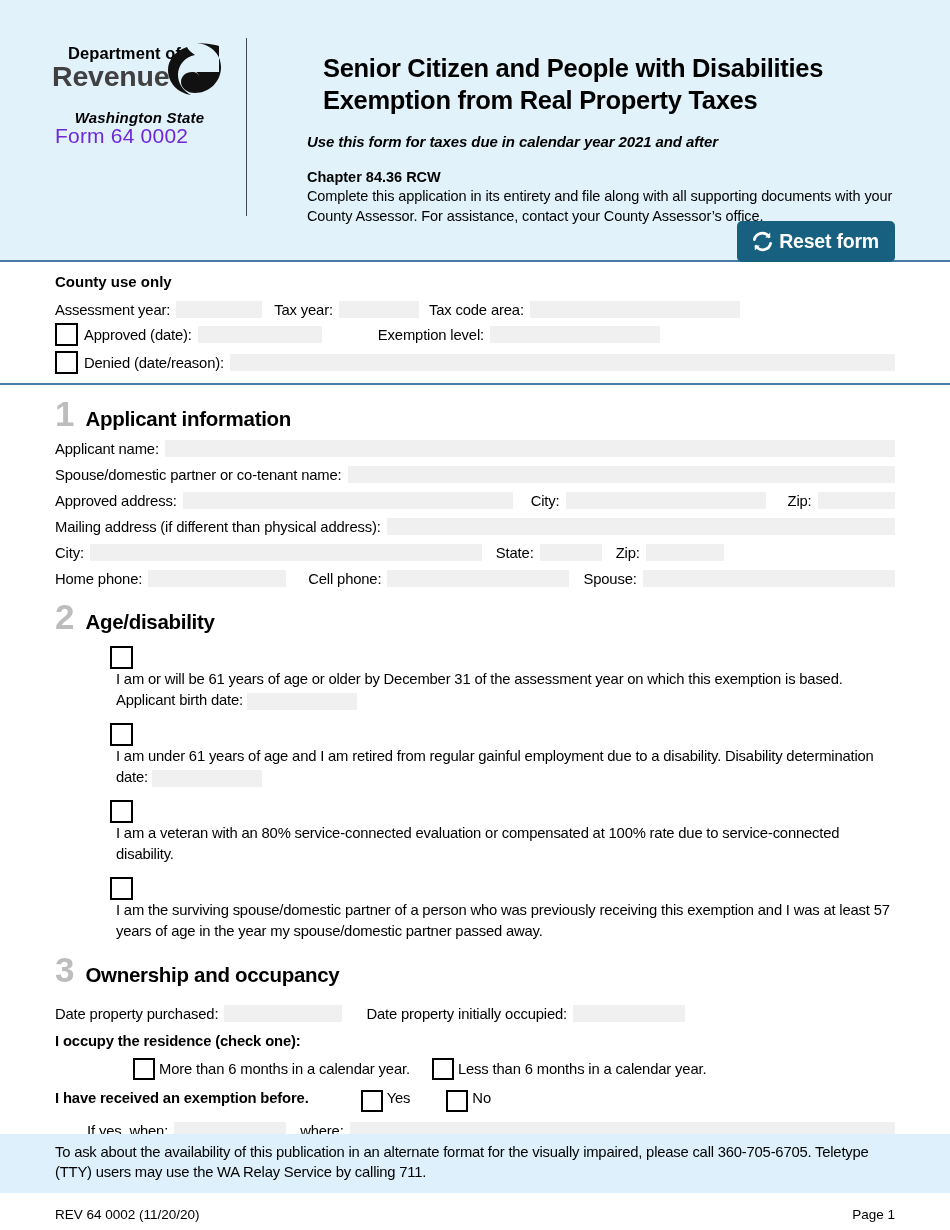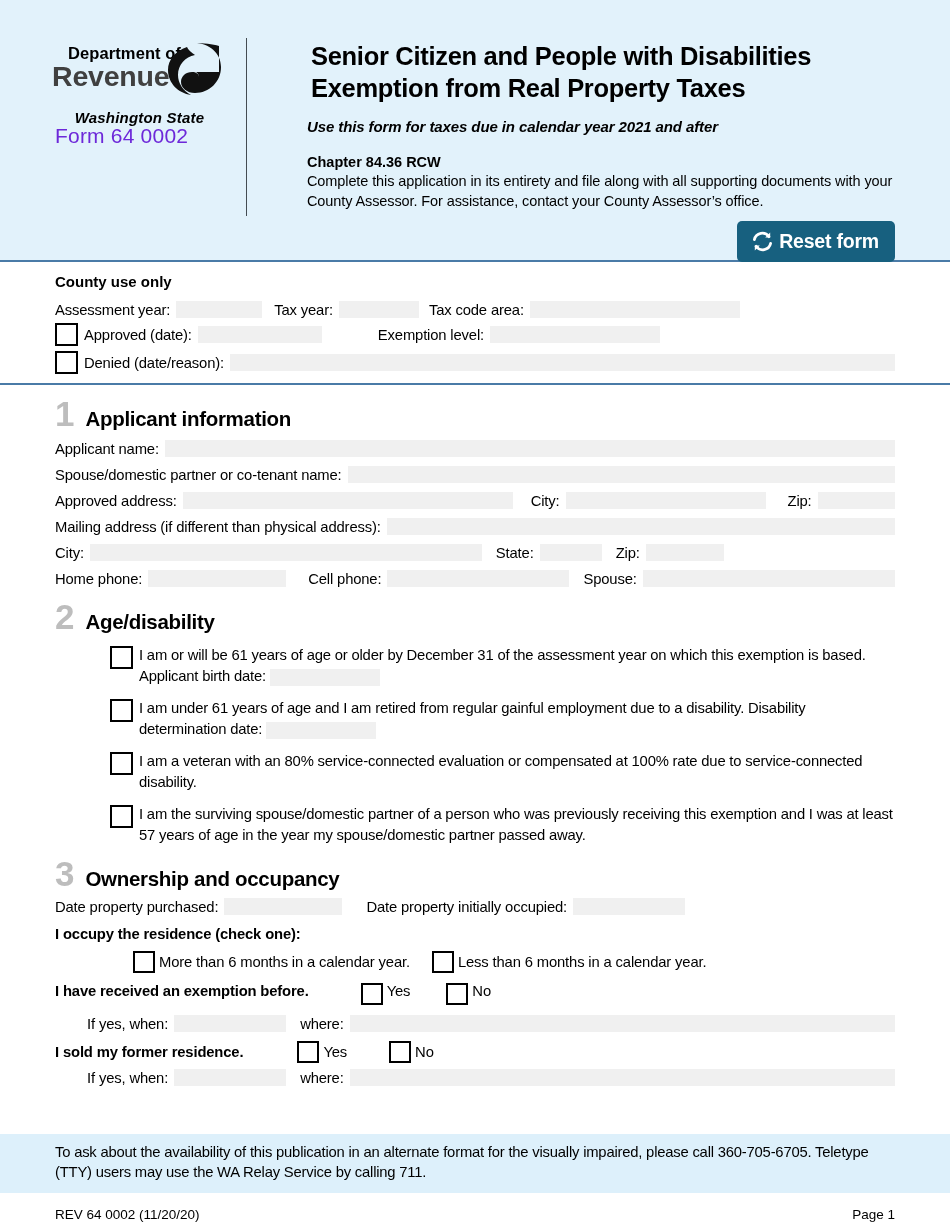--- a/index.html
+++ b/index.html
@@ -90,21 +90,21 @@
     position: absolute;
     left: 307px;
     top: 36px;
     width: 592px;
   }
   .main-title {
     font-size: 25.5px;
     font-weight: bold;
     line-height: 1.27;
     letter-spacing: -.3px;
-    margin: 4px;
+    margin: 16px;
   }
   .subtitle {
     font-size: 15px;
     font-style: italic;
     font-weight: bold;
     margin-top: 13px;
     letter-spacing: -.1px;
   }
   .chapter {
     font-size: 14.5px;
@@ -197,21 +197,21 @@
   }
   .sec-title {
     font-size: 20.5px;
     font-weight: bold;
     letter-spacing: -.3px;
   }
 
   .frow { display: flex; align-items: center; margin-top: 9px; }
 
   
-  .chk-item { display: flex; margin-top: 11px; }
+  .chk-item { display: flex; margin-top: 11px; flex-direction: column; }
   .chk-item .cbox { margin-top: 1px; }
   .chk-text {
     font-size: 14.8px;
     line-height: 1.42;
     margin-left: 6px;
     letter-spacing: -.18px;
   }
   .chk-text .fld { margin-left: 4px; }
 
   
@@ -386,21 +386,21 @@
     </div>
   </div>
 </div>
 
 <div class="sec-pad" style="padding-top:10px;">
   <div class="sec-head">
     <span class="sec-num">3</span>
     <span class="sec-title">Ownership and occupancy</span>
   </div>
 
-  <div class="frow" style="margin-top:7px;">
+  <div class="frow" style="margin-top:18px;">
     <span class="lbl">Date property purchased:</span>
     <span class="fld" style="width:118px;margin-left:6px;"></span>
     <span class="lbl" style="margin-left:24px;">Date property initially occupied:</span>
     <span class="fld" style="width:112px;margin-left:6px;"></span>
   </div>
 
   <div class="lbl-b" style="margin-top:11px;">I occupy the residence (check one):</div>
 
   <div style="display:flex;align-items:center;margin-top:9px;padding-left:78px;">
     <span class="cbox-sm"></span>

